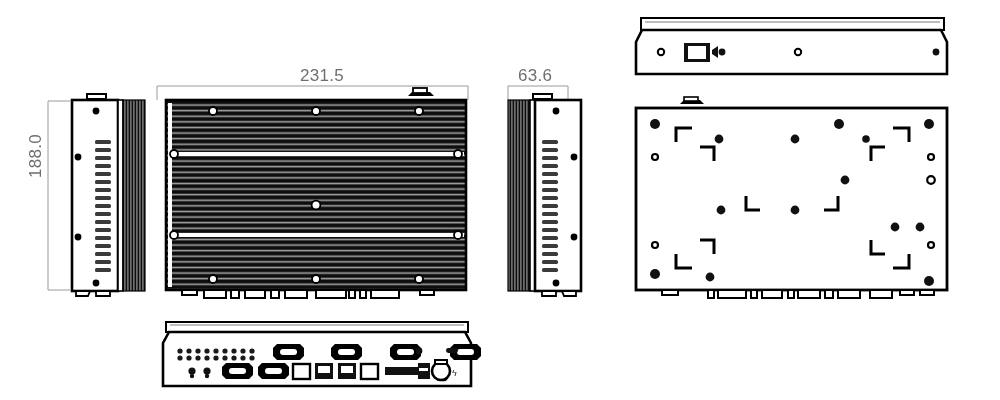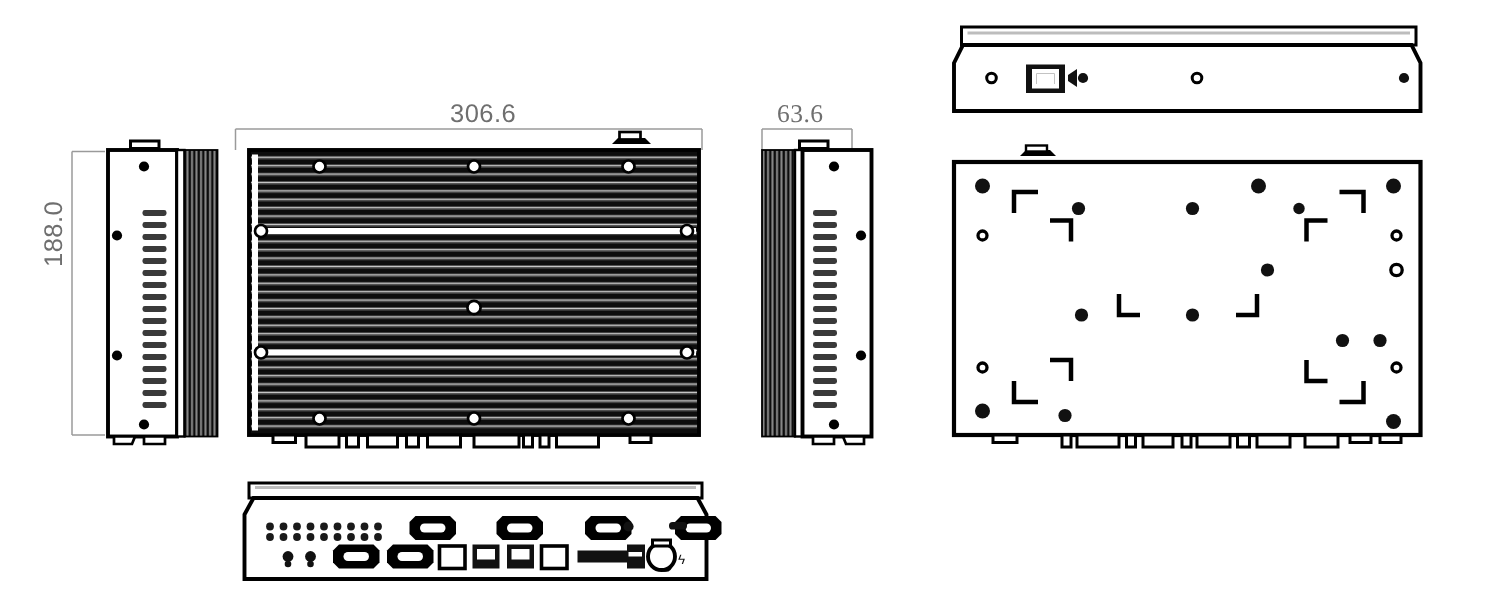--- a/index.html
+++ b/index.html
@@ -2,21 +2,21 @@
 <html><head>
 <meta charset="utf-8">
 <style>
   html,body{margin:0;padding:0;background:#ffffff;}
   body{width:1000px;height:400px;overflow:hidden;
        font-family:"Liberation Sans", sans-serif;}
   #stage{position:relative;width:1000px;height:400px;background:#fff;}
   .dimlabel{position:absolute;color:#6f6f6f;font-size:17px;letter-spacing:.3px;
             white-space:nowrap;}
   #dim-width-label{left:300px;top:66px;}
-  #dim-depth-label{left:518px;top:66px;font-family:Liberation Serif, serif;}
+  #dim-depth-label{left:518px;top:66px;}
   #dim-height-label{left:26px;top:178px;transform:rotate(-90deg);
                     transform-origin:left top;}
   svg{position:absolute;left:0;top:0;}
   text{font-family:"Liberation Sans", sans-serif;}
 </style>
 </head>
 <body>
 
 <div id="stage">
 
@@ -339,19 +339,19 @@
         <rect x="825" y="290" width="8" height="8"></rect>
         <rect x="838" y="290" width="22" height="8"></rect>
         <rect x="870" y="290" width="22" height="8"></rect>
         <rect x="900" y="290" width="14" height="5"></rect>
         <rect x="920" y="290" width="14" height="5"></rect>
       </g>
     </g>
 
   </svg>
 
-  <div class="dimlabel" id="dim-width-label">306.6</div>
+  <div class="dimlabel" id="dim-width-label">231.5</div>
 
   <div class="dimlabel" id="dim-depth-label">63.6</div>
 
   <div class="dimlabel" id="dim-height-label">188.0</div>
 
 </div>
 
 </body></html>

